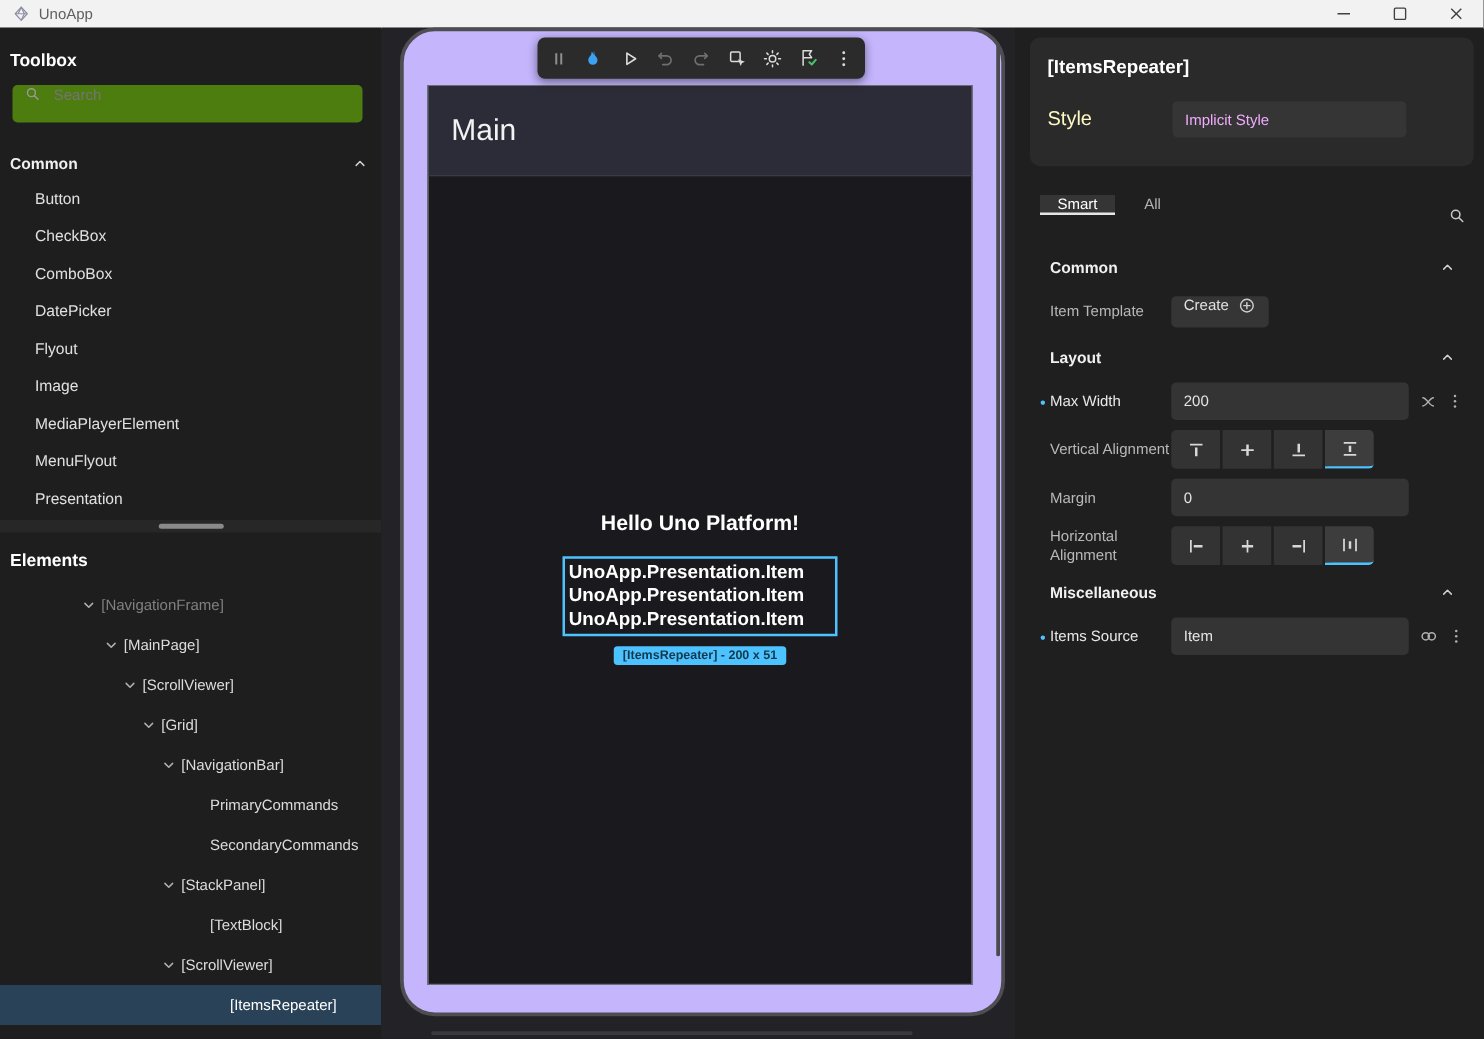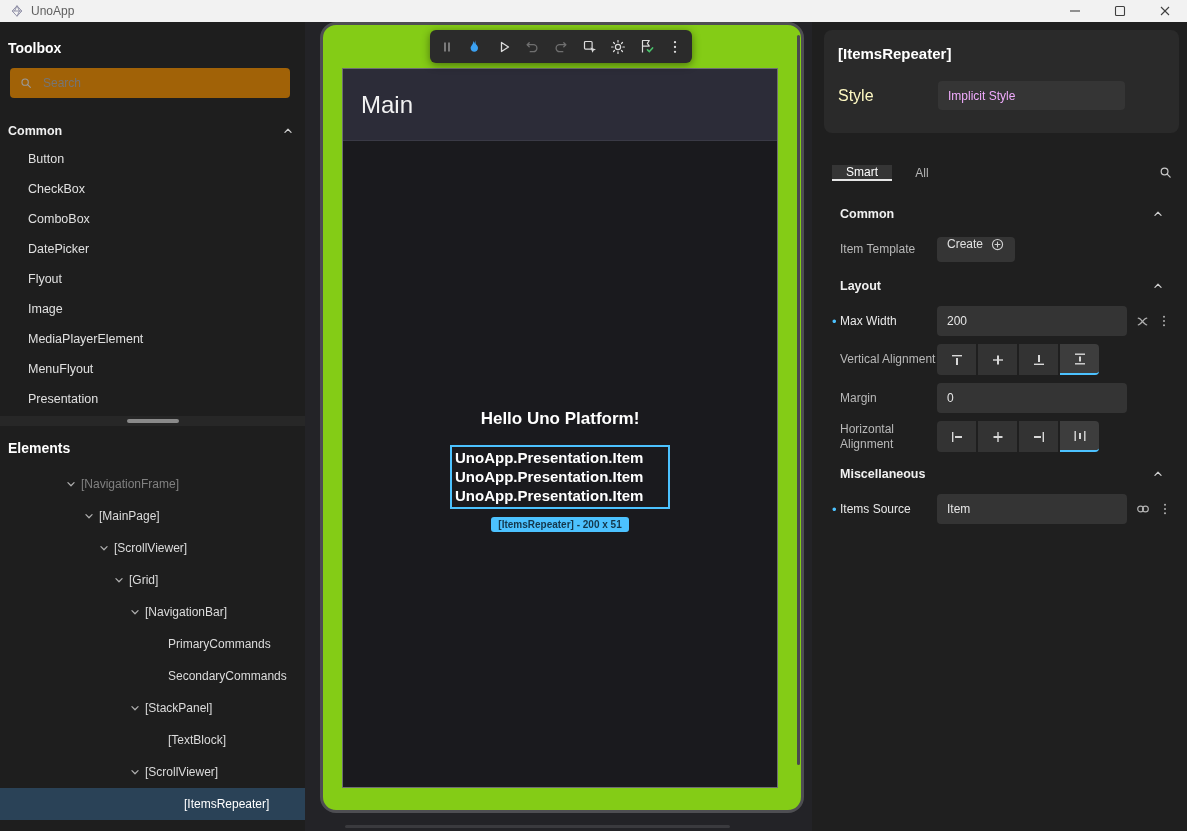--- a/index.html
+++ b/index.html
@@ -11,22 +11,22 @@
   .titlebar{position:absolute;top:0;left:0;right:0;height:22px;background:#f2f2f2;
             border-bottom:1px solid #e3e3e3;display:flex;align-items:center;color:#5f5f5f;font-size:12px}
   .logo{margin-left:10px;color:#8f8fa5}
   .app-name{margin-left:7px}
   .win-controls{margin-left:auto;display:flex;height:100%}
   .win-btn{width:45px;display:flex;align-items:center;justify-content:center;color:#404040}
 
   
   .left{position:absolute;top:22px;left:0;width:305px;bottom:0;background:#1e1e1e;color:#e2e2e2;overflow:hidden}
   .panel-title{font-weight:bold;font-size:14px;color:#ffffff;margin:18px 0 0 8px}
-  .searchbox{margin:12px 15px 12px 10px;height:30px;background:#a16207;border-radius:4px;
-             display:flex;align-items:center;padding:0 9px;gap:8px;color:#9a9a9a}
+  .searchbox{margin:12px 15px 12px 10px;height:30px;background:#4d7c0f;border-radius:4px;
+             display:flex;align-items:flex-start;padding:0 9px;gap:8px;color:#9a9a9a}
   .searchbox input{flex:1;background:transparent;border:0;outline:0;color:#cfcfcf;font-size:12px;font-family:inherit}
   .sec-head{display:flex;align-items:center;margin:22px 10px 0 8px;height:22px;
             font-size:12.5px;font-weight:bold;color:#f0f0f0}
   .sec-head .chev{margin-left:auto;color:#cfcfcf}
   .tb-list{margin-top:2px}
   .tb-item{height:30px;display:flex;align-items:center;padding-left:28px;font-size:12.5px;color:#e0e0e0;cursor:default}
   .splitter{height:10px;background:#272727;display:flex;align-items:center;justify-content:center;margin-top:2px}
   .grip{width:52px;height:4px;border-radius:2px;background:#8a8a8a}
   .elements-title{font-weight:bold;font-size:14px;color:#ffffff;margin:14px 0 0 8px}
   .tree{margin-top:12px}
@@ -39,21 +39,21 @@
 
   
   .canvas{position:absolute;top:22px;left:305px;width:507px;bottom:0;background:#232327}
   .float-toolbar{position:absolute;left:125px;top:8px;width:262px;height:33px;background:#2b2b2b;
                  border-radius:6px;display:flex;align-items:center;justify-content:space-evenly;
                  box-shadow:0 2px 8px rgba(0,0,0,.45);z-index:6}
   .tb-btn{width:24px;height:24px;display:flex;align-items:center;justify-content:center;border-radius:4px;color:#dcdcdc;cursor:default}
   .tb-btn.disabled{color:#6f6f6f}
   .tb-btn.grip-c{color:#8f8f8f}
   .phone{position:absolute;left:15px;top:0;width:478px;height:785px;border:3px solid #4e4e52;
-         border-radius:16px;background:#84cc16;box-sizing:content-box}
+         border-radius:28px;background:#c4b5fd;box-sizing:content-box}
   .screen{position:absolute;left:19px;top:43px;width:434px;height:718px;border:1px solid #6e6e72;background:#1a1a1e}
   .app-header{height:72px;background:#2c2c38;border-bottom:1px solid #3a3a46;display:flex;align-items:center;
               padding-left:18px;font-size:24px;color:#f2f2f2;box-sizing:border-box}
   .app-body{position:relative;height:740px;overflow:hidden}
   .hello{margin-top:268px;text-align:center;font-weight:bold;font-size:17px;color:#ffffff}
   .repeater{width:220px;margin:16px auto 0;border:2px solid #4cc2ff;padding:1px 0 2px 3px;box-sizing:border-box}
   .rep-line{font-weight:bold;font-size:15px;line-height:19px;color:#ffffff;white-space:nowrap}
   .badge-wrap{text-align:center;margin-top:5px}
   .badge{display:inline-block;background:#4cc2ff;color:#14374b;font-size:10px;font-weight:bold;
          padding:2px 7px;border-radius:3px}
@@ -62,21 +62,21 @@
 
   
   .right{position:absolute;top:22px;left:812px;width:375px;bottom:0;background:#1f1f1f;color:#e0e0e0;overflow:hidden}
   .prop-card{position:absolute;left:12px;top:8px;width:355px;height:103px;background:#2a2a2a;border-radius:8px;
              box-sizing:border-box;padding:15px 14px}
   .prop-card-title{font-weight:bold;font-size:15px;color:#ffffff}
   .style-row{display:flex;align-items:center;margin-top:19px}
   .style-label{width:100px;font-size:16px;color:#fef9c3}
   .field{width:187px;height:29px;background:#353535;border:0;border-radius:4px;color:#f0abfc;font-size:12px;
          padding:0 10px;box-sizing:border-box;outline:none;font-family:inherit}
-  .tabs{position:absolute;left:20px;top:134px;right:14px;height:33px;display:flex;align-items:center}
+  .tabs{position:absolute;left:20px;top:134px;right:14px;height:33px;display:flex;align-items:flex-start}
   .tab{width:60px;display:flex;align-items:center;justify-content:center;font-size:12px;color:#b4b4b4;
        box-sizing:border-box;cursor:default}
   .tab.selected{background:#353535;color:#ffffff;border-bottom:2px solid #e6e6e6}
   .tab-search{margin-left:auto;align-self:center;color:#c8c8c8}
   .props{position:absolute;left:0;top:170px;right:0;bottom:0}
   .prop-sec-head{display:flex;align-items:center;height:24px;margin:10px 22px 0 28px;
                  font-size:12.5px;font-weight:bold;color:#f0f0f0}
   .prop-sec-head .chev{margin-left:auto;color:#cfcfcf}
   .prop-row{display:flex;align-items:center;margin:8px 12px 0 20px;min-height:30px}
   .dot{width:8px;font-size:13px;color:#4cc2ff;line-height:1}

